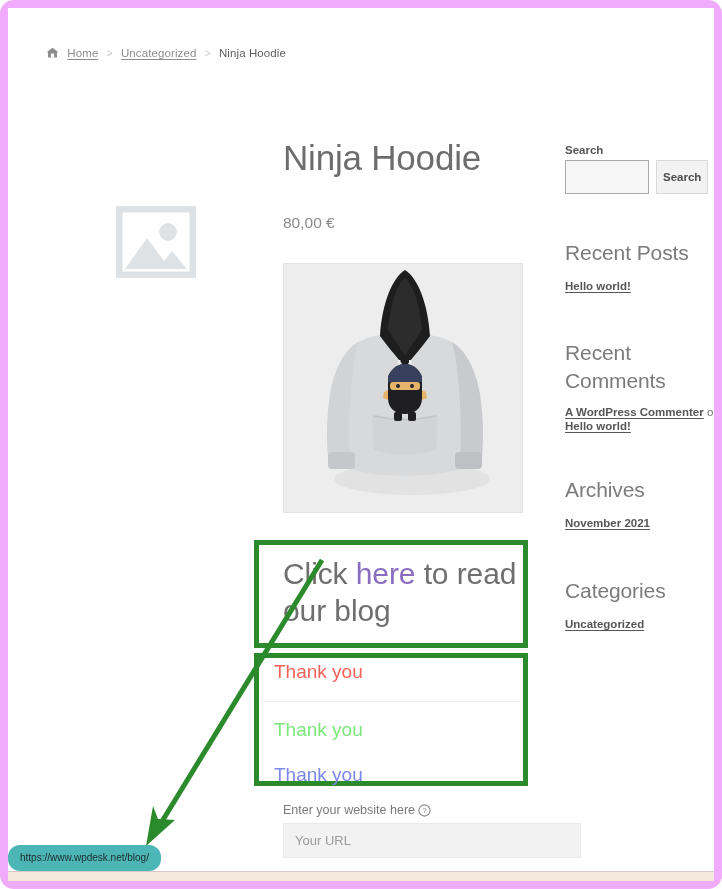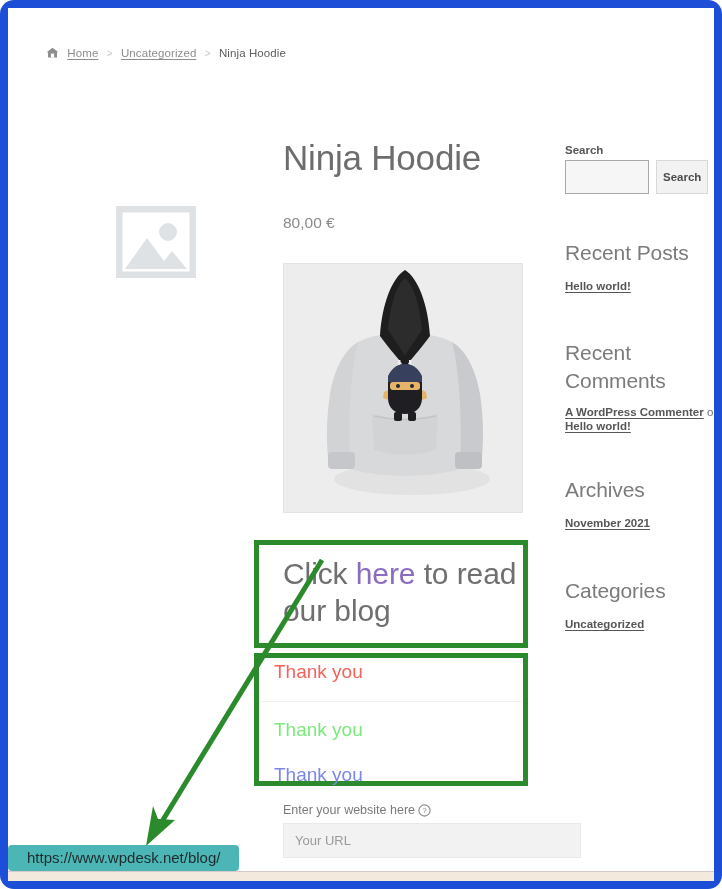--- a/index.html
+++ b/index.html
@@ -13,21 +13,21 @@
     overflow: hidden;
     font-family: "Liberation Sans", sans-serif;
   }
 
   
   #screen {
     position: relative;
     width: 722px;
     height: 889px;
     box-sizing: border-box;
-    background: #1d4ed8;
+    background: #f0abfc;
     border-radius: 14px;
     overflow: hidden;
   }
   #page {
     position: absolute;
     left: 8px;
     top: 8px;
     width: 706px;
     height: 873px;
     background: #ffffff;
@@ -262,25 +262,25 @@
     left: 0; top: 0;
     width: 722px; height: 889px;
     pointer-events: none;
   }
   .status-url {
     position: absolute;
     left: 8px;
     top: 845px;
     height: 26px;
     line-height: 26px;
-    padding: 0 19px;
+    padding: 0 12px;
     background: #4cb6b6;
     color: #1e2a2a;
-    font-size: 15px;
-    border-radius: 4px;
+    font-size: 10px;
+    border-radius: 12px;
     white-space: nowrap;
   }
   .bottom-strip {
     position: absolute;
     left: 8px;
     top: 871px;
     width: 706px;
     height: 10px;
     background: #f3e9dd;
     border-top: 1px solid #d9c8c8;

